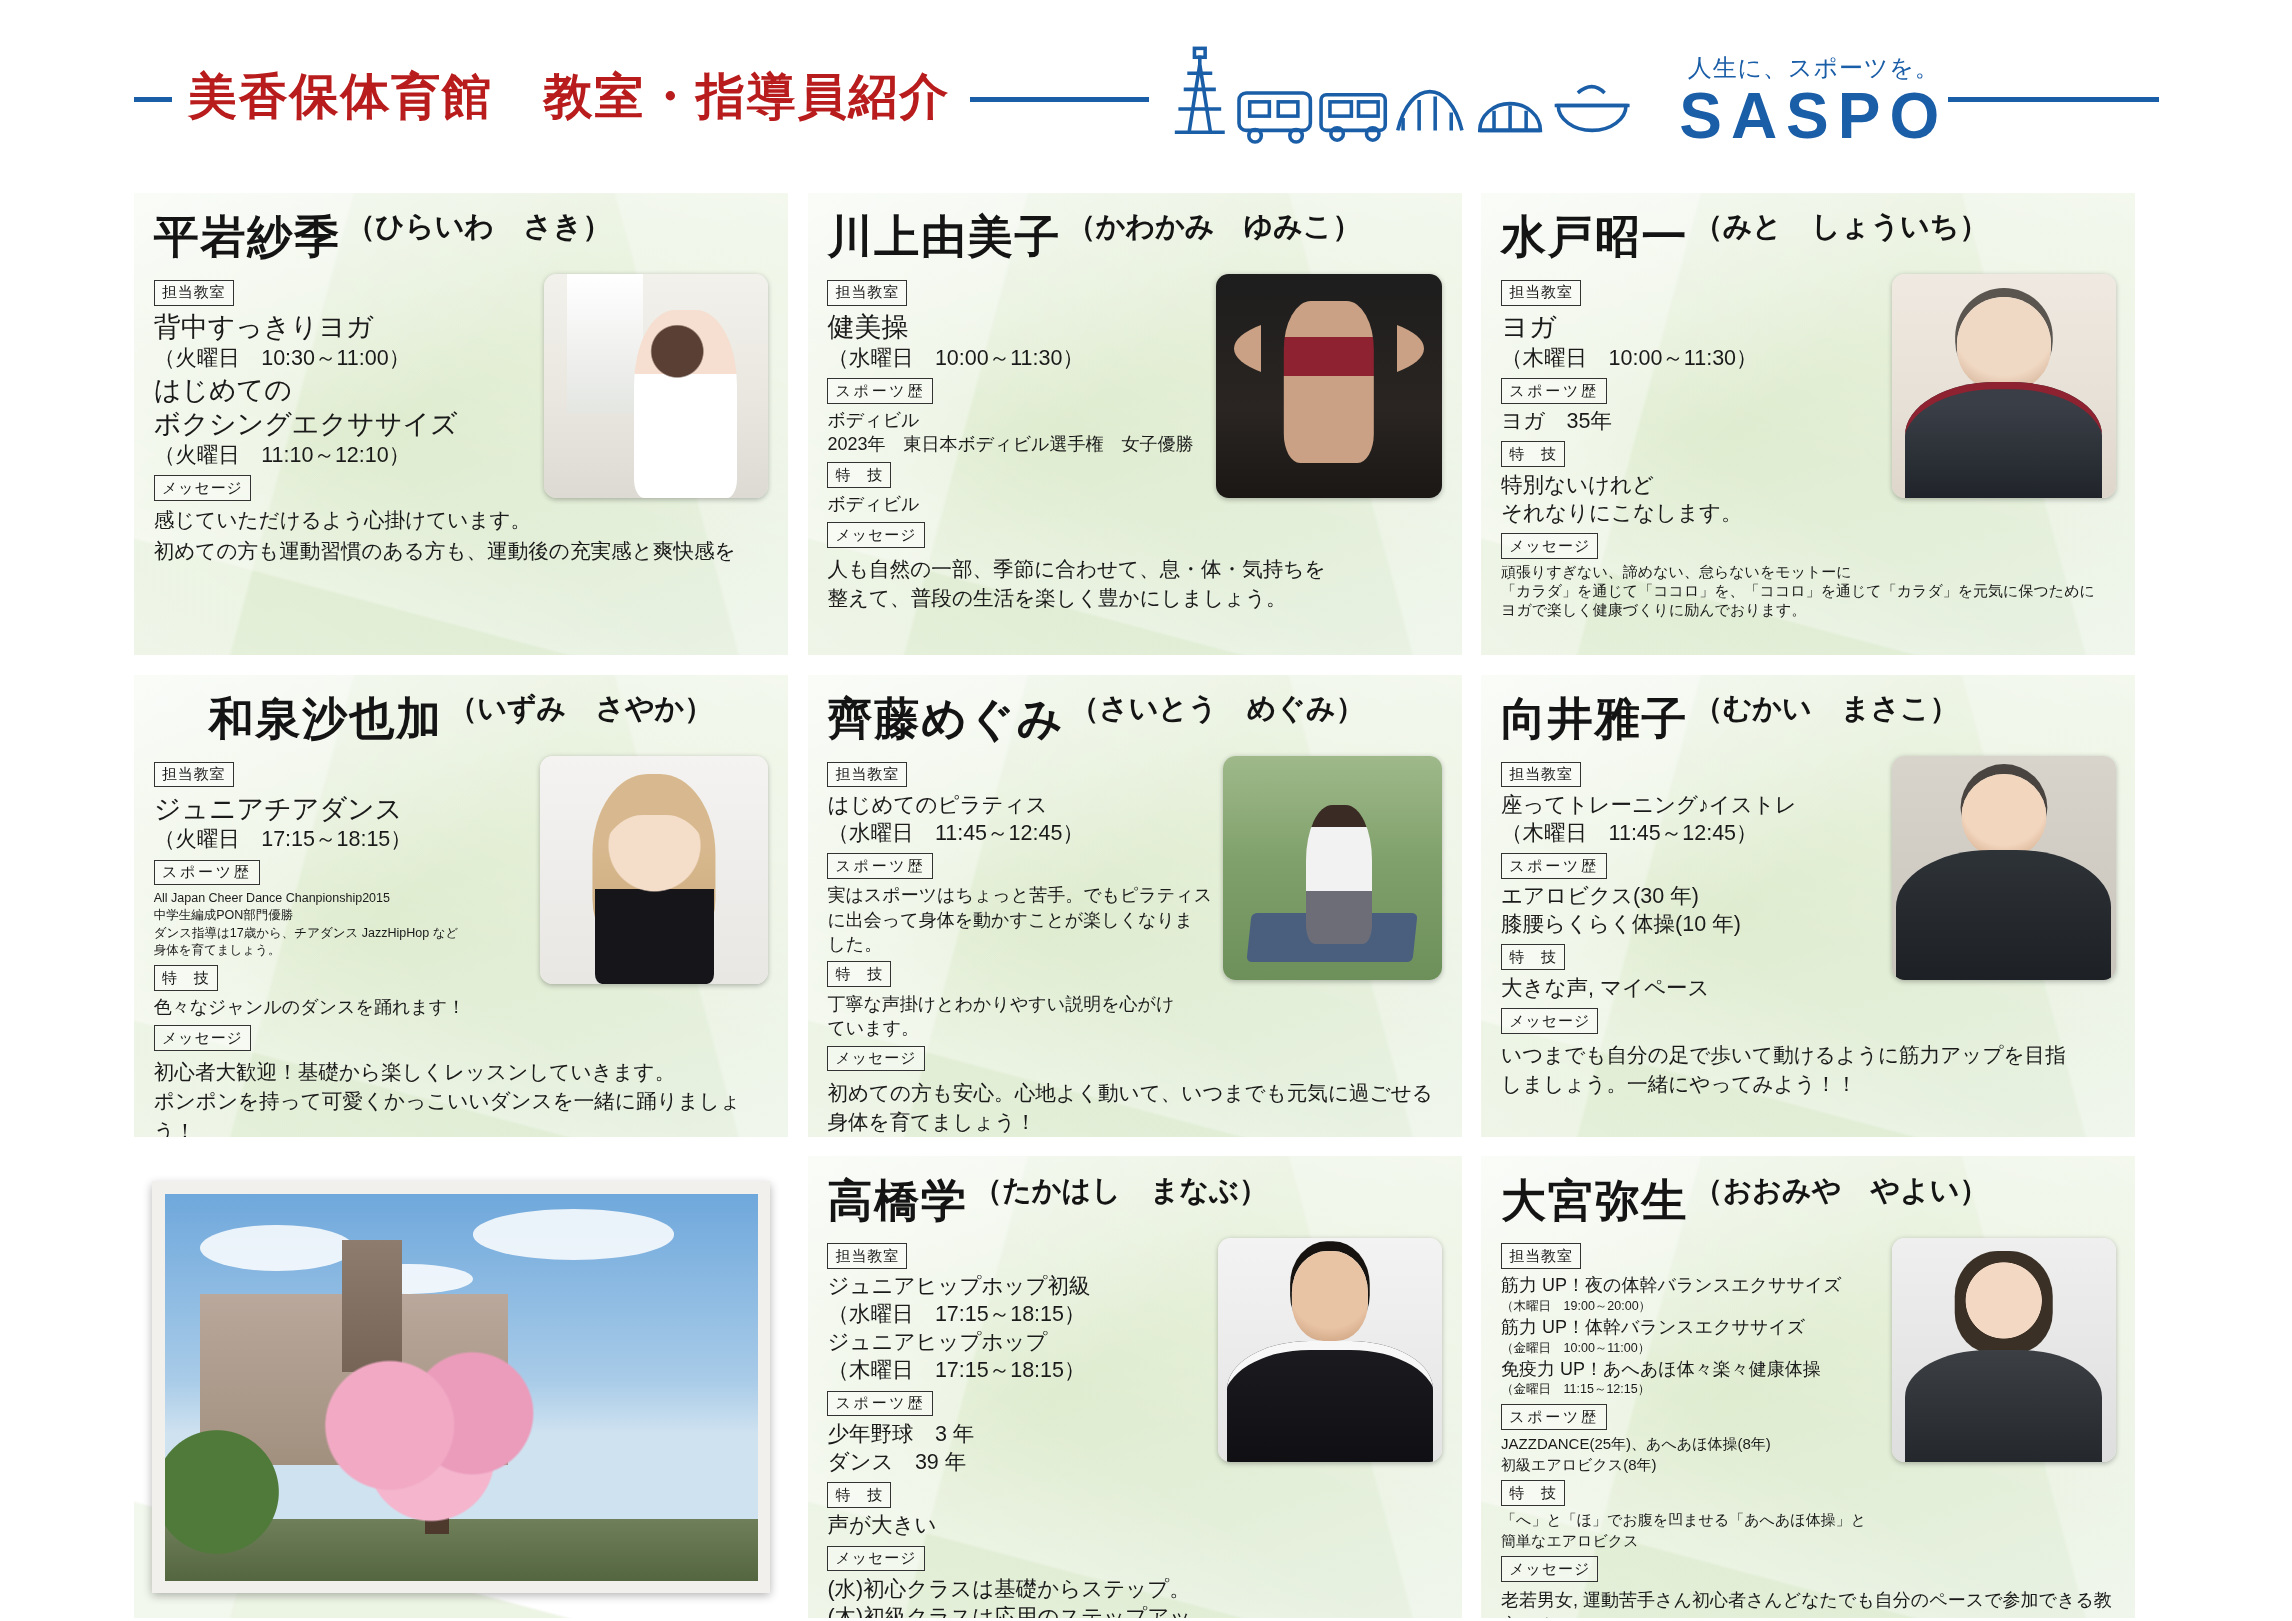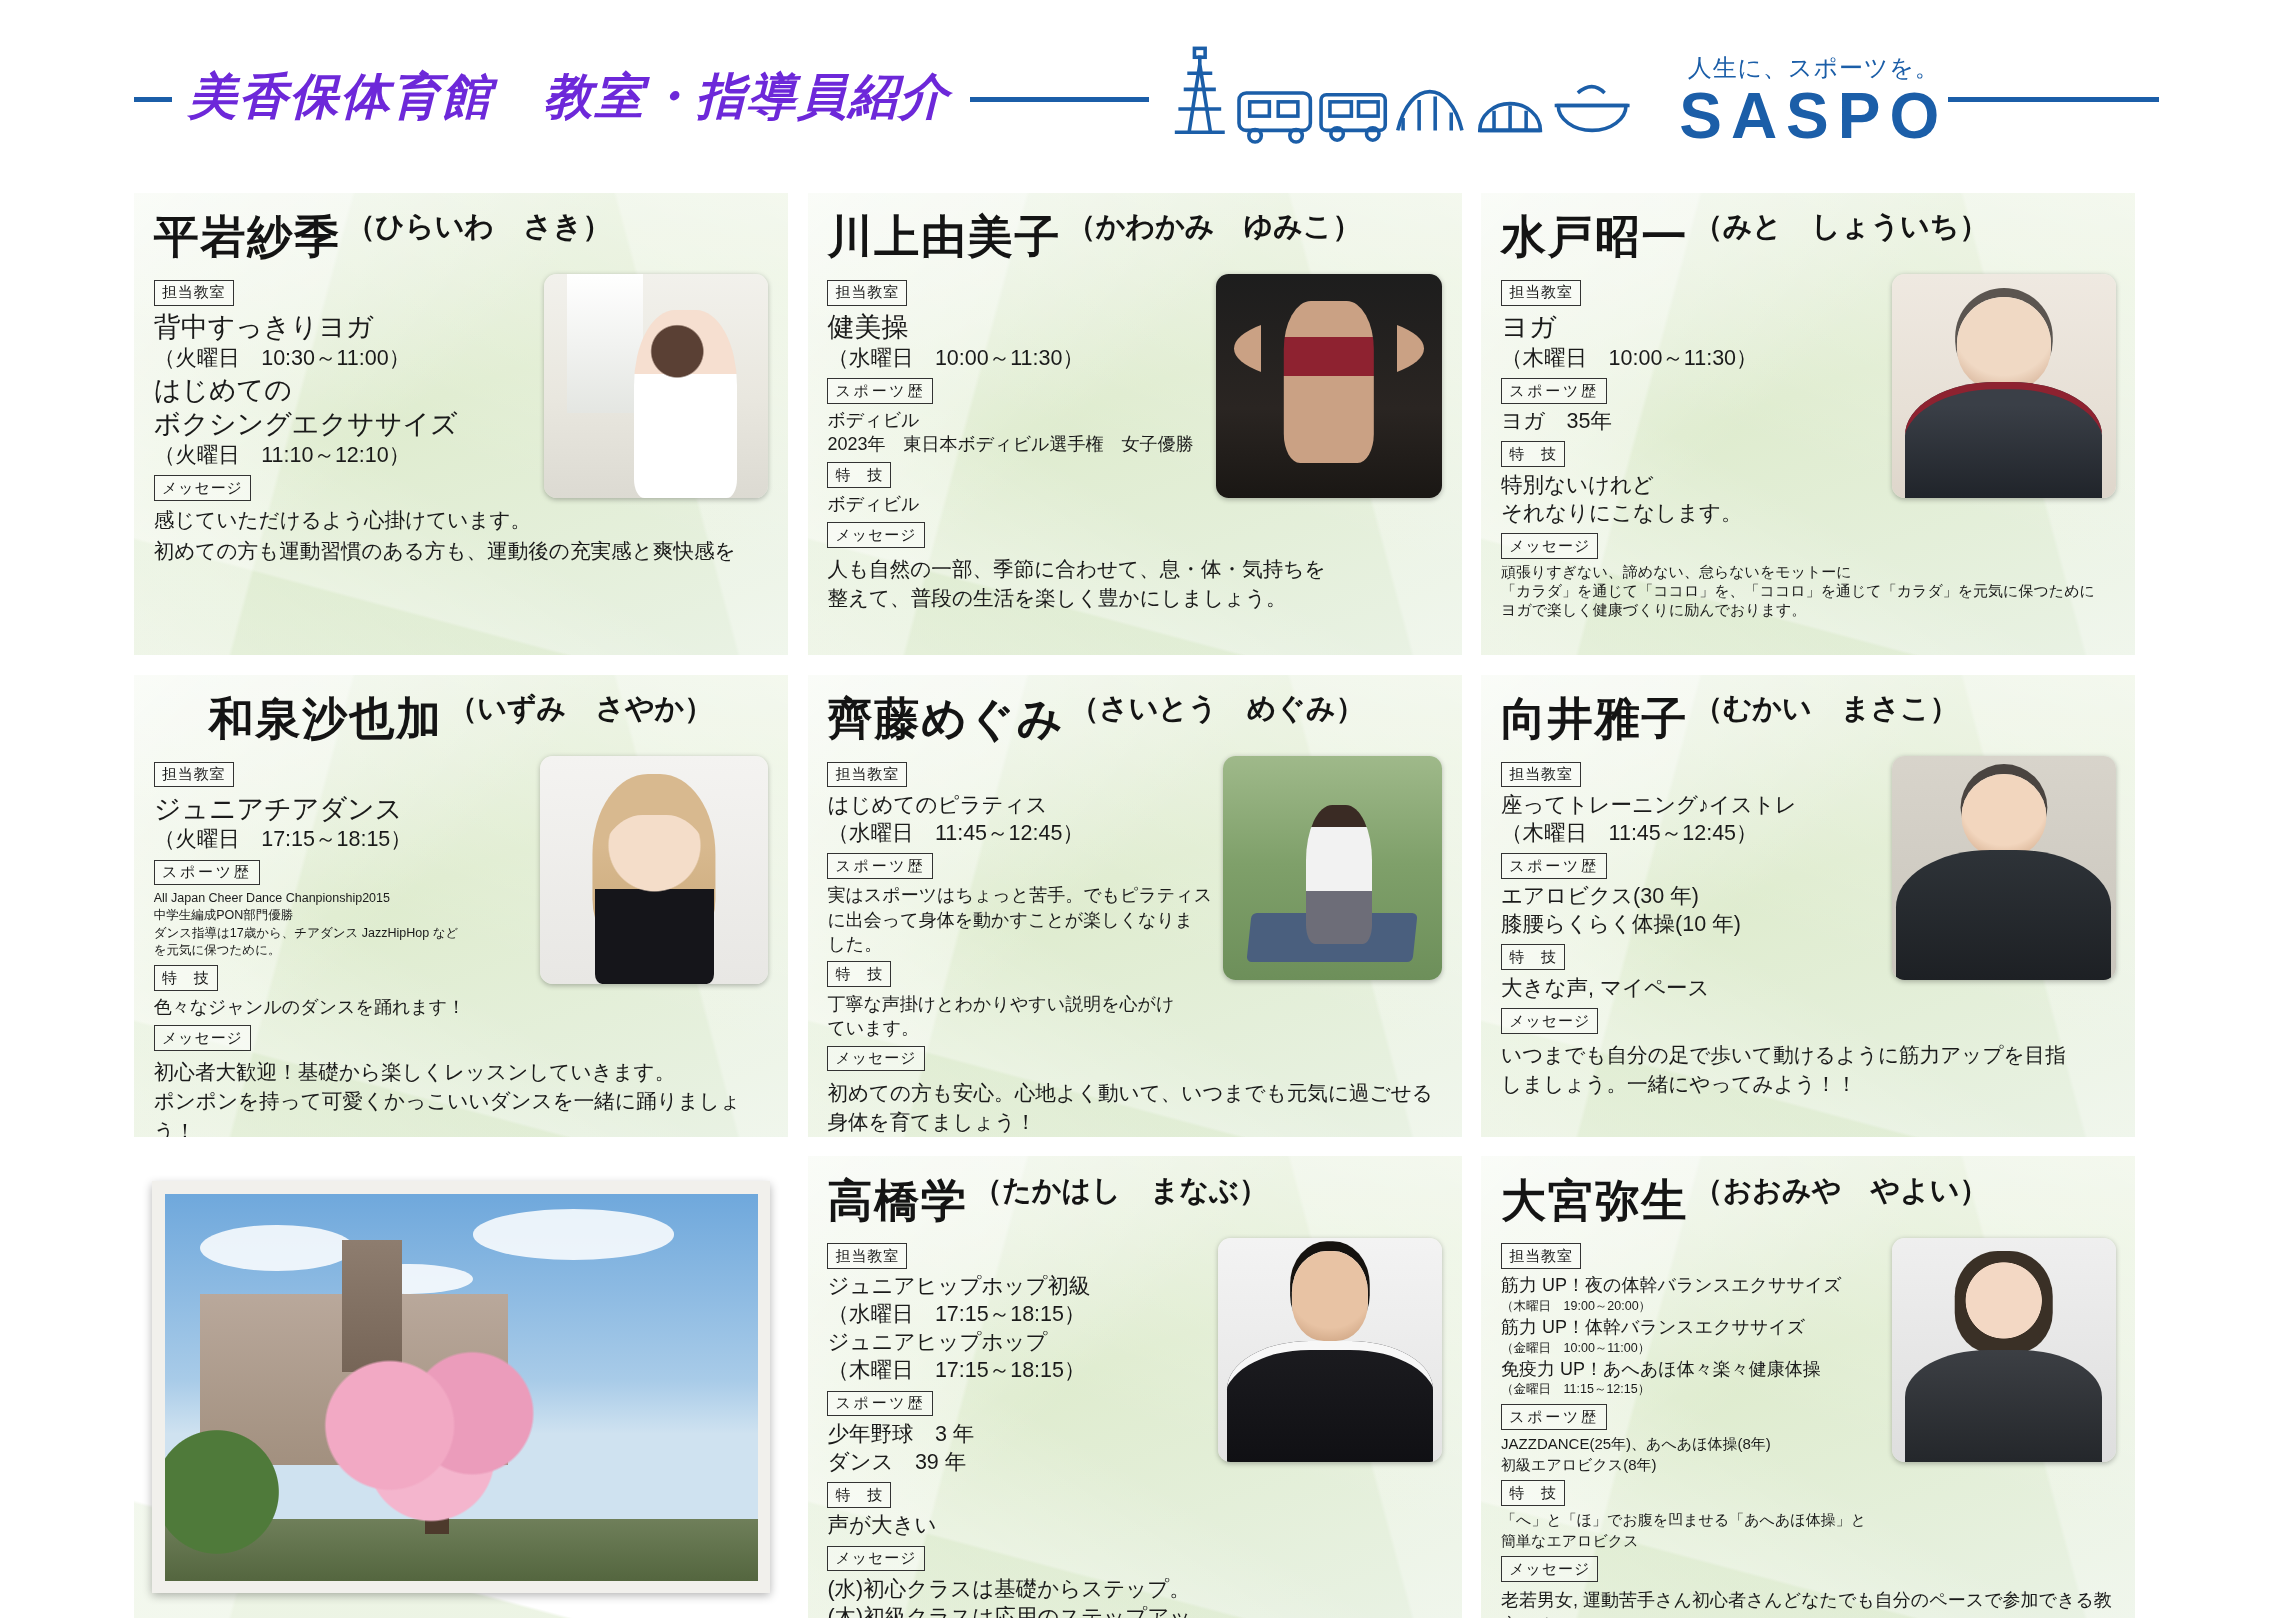--- a/index.html
+++ b/index.html
@@ -22,24 +22,23 @@
   .header-dash {
     display:inline-block;
     width: 38px; height: 5.4px;
     background: #1b5ea8;
     margin-right: 16px;
     margin-top: 5.4px;
   }
   .header-title {
     font-size: 49px;
     font-weight: bold;
-    color: #6d28d9;
+    color: #b91c1c;
     letter-spacing: 1.8px;
     white-space: nowrap;
-    font-style: italic;
   }
   .header-rule {
     flex: 0 0 auto;
     width: 179px;
     height: 5.4px;
     background: #1b5ea8;
     margin: 5.4px 12.5px 0 19.7px;
   }
   .header-rule-right {
     flex: 1 1 auto;
@@ -423,21 +422,21 @@
     </div>
     <div class="body-row">
       <div class="col-text">
         <div class="tag">担当教室</div>
         <p class="t-lg">ジュニアチアダンス</p>
         <p class="t-md">（火曜日　17:15～18:15）</p>
         <div class="tag sp">スポーツ歴</div>
         <p class="t-xxs">All Japan Cheer Dance Chanpionship2015</p>
         <p class="t-xxs">中学生編成PON部門優勝</p>
         <p class="t-xxs">ダンス指導は17歳から、チアダンス JazzHipHop など</p>
-        <p class="t-xxs">を元気に保つために。</p>
+        <p class="t-xxs">身体を育てましょう。</p>
         <div class="tag">特　技</div>
         <p class="t-sm">色々なジャンルのダンスを踊れます！</p>
         <div class="tag">メッセージ</div>
       </div>
       <div class="col-photo">
         <div class="photo ph-izumi"></div>
       </div>
     </div>
     <p class="t-msg msg-line">初心者大歓迎！基礎から楽しくレッスンしていきます。</p>
     <p class="t-msg">ポンポンを持って可愛くかっこいいダンスを一緒に踊りましょう！</p>

